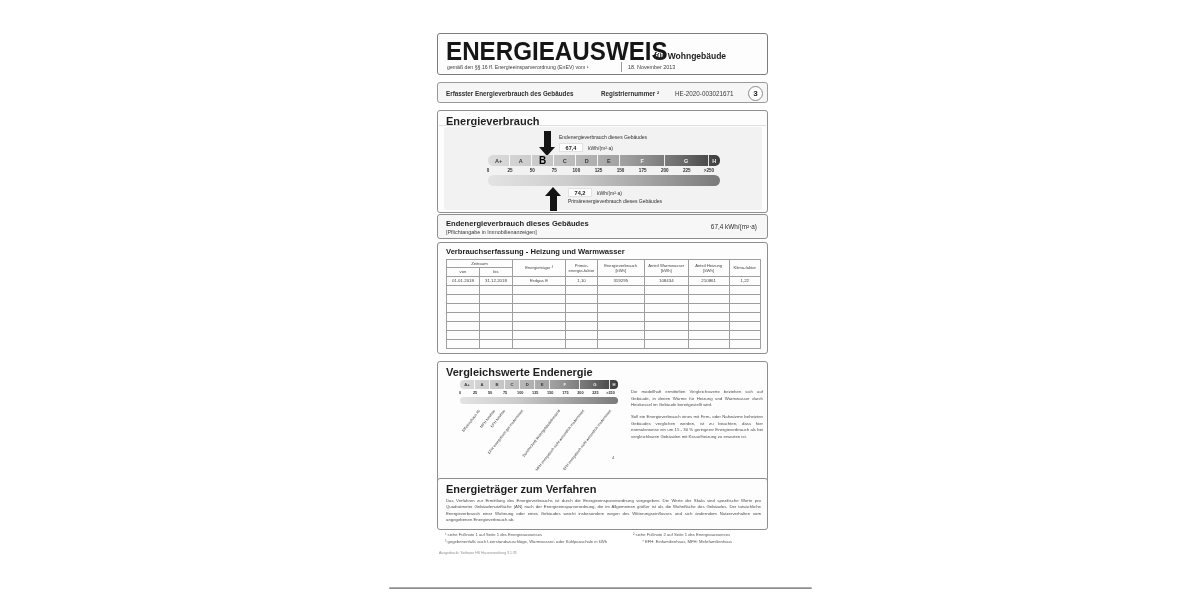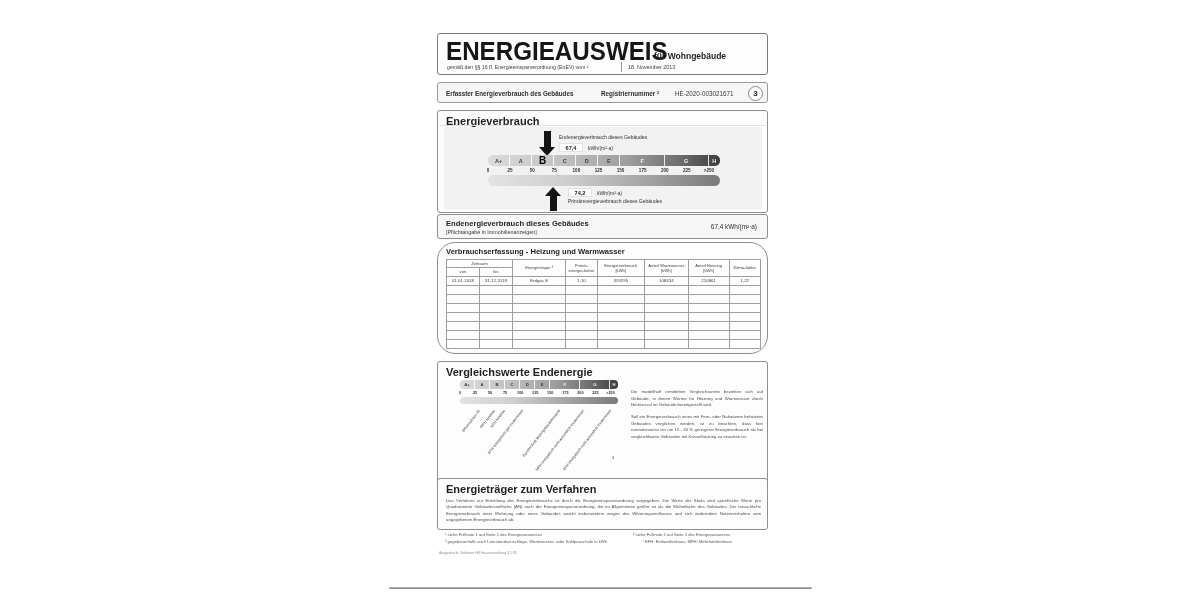--- a/index.html
+++ b/index.html
@@ -70,21 +70,21 @@
      font-size:5.6px; font-weight:bold; color:#1d1d1d; width:24px; height:9px; line-height:9px; }
   .value-unit { position:absolute; font-size:5px; color:#2e2e2e; white-space:nowrap; }
 
   
   .box-banner { top:181px; height:25px; background:#f7f7f7; }
   .banner-title { position:absolute; left:8px; top:4px; font-size:7.6px; font-weight:bold; color:#1f1f1f; }
   .banner-note { position:absolute; left:8px; top:14px; font-size:5.4px; color:#3a3a3a; }
   .banner-value { position:absolute; right:10px; top:8px; font-size:6.4px; color:#2c2c2c; }
 
   
-  .box-table { top:209px; height:112px;border-radius:18px; }
+  .box-table { top:209px; height:112px; }
   .vt-title { position:absolute; left:8px; top:4px; font-size:7.6px; font-weight:bold; color:#1f1f1f; }
   .vtable { position:absolute; left:8px; top:16px; width:315px; border-collapse:collapse; table-layout:fixed; }
   .vtable th, .vtable td { border:1px solid #9f9f9f; font-weight:normal; text-align:center;
      vertical-align:middle; color:#444; overflow:hidden; }
   .vtable th { font-size:4.2px; line-height:1.3; padding:1px; }
   .vtable td { font-size:4.4px; height:9px; padding:0 1px; }
 
   
   .box-vergleich { top:328px; height:140px; }
   .small-scale-wrap { position:absolute; left:22px; top:18px; width:158px; height:84px; }

